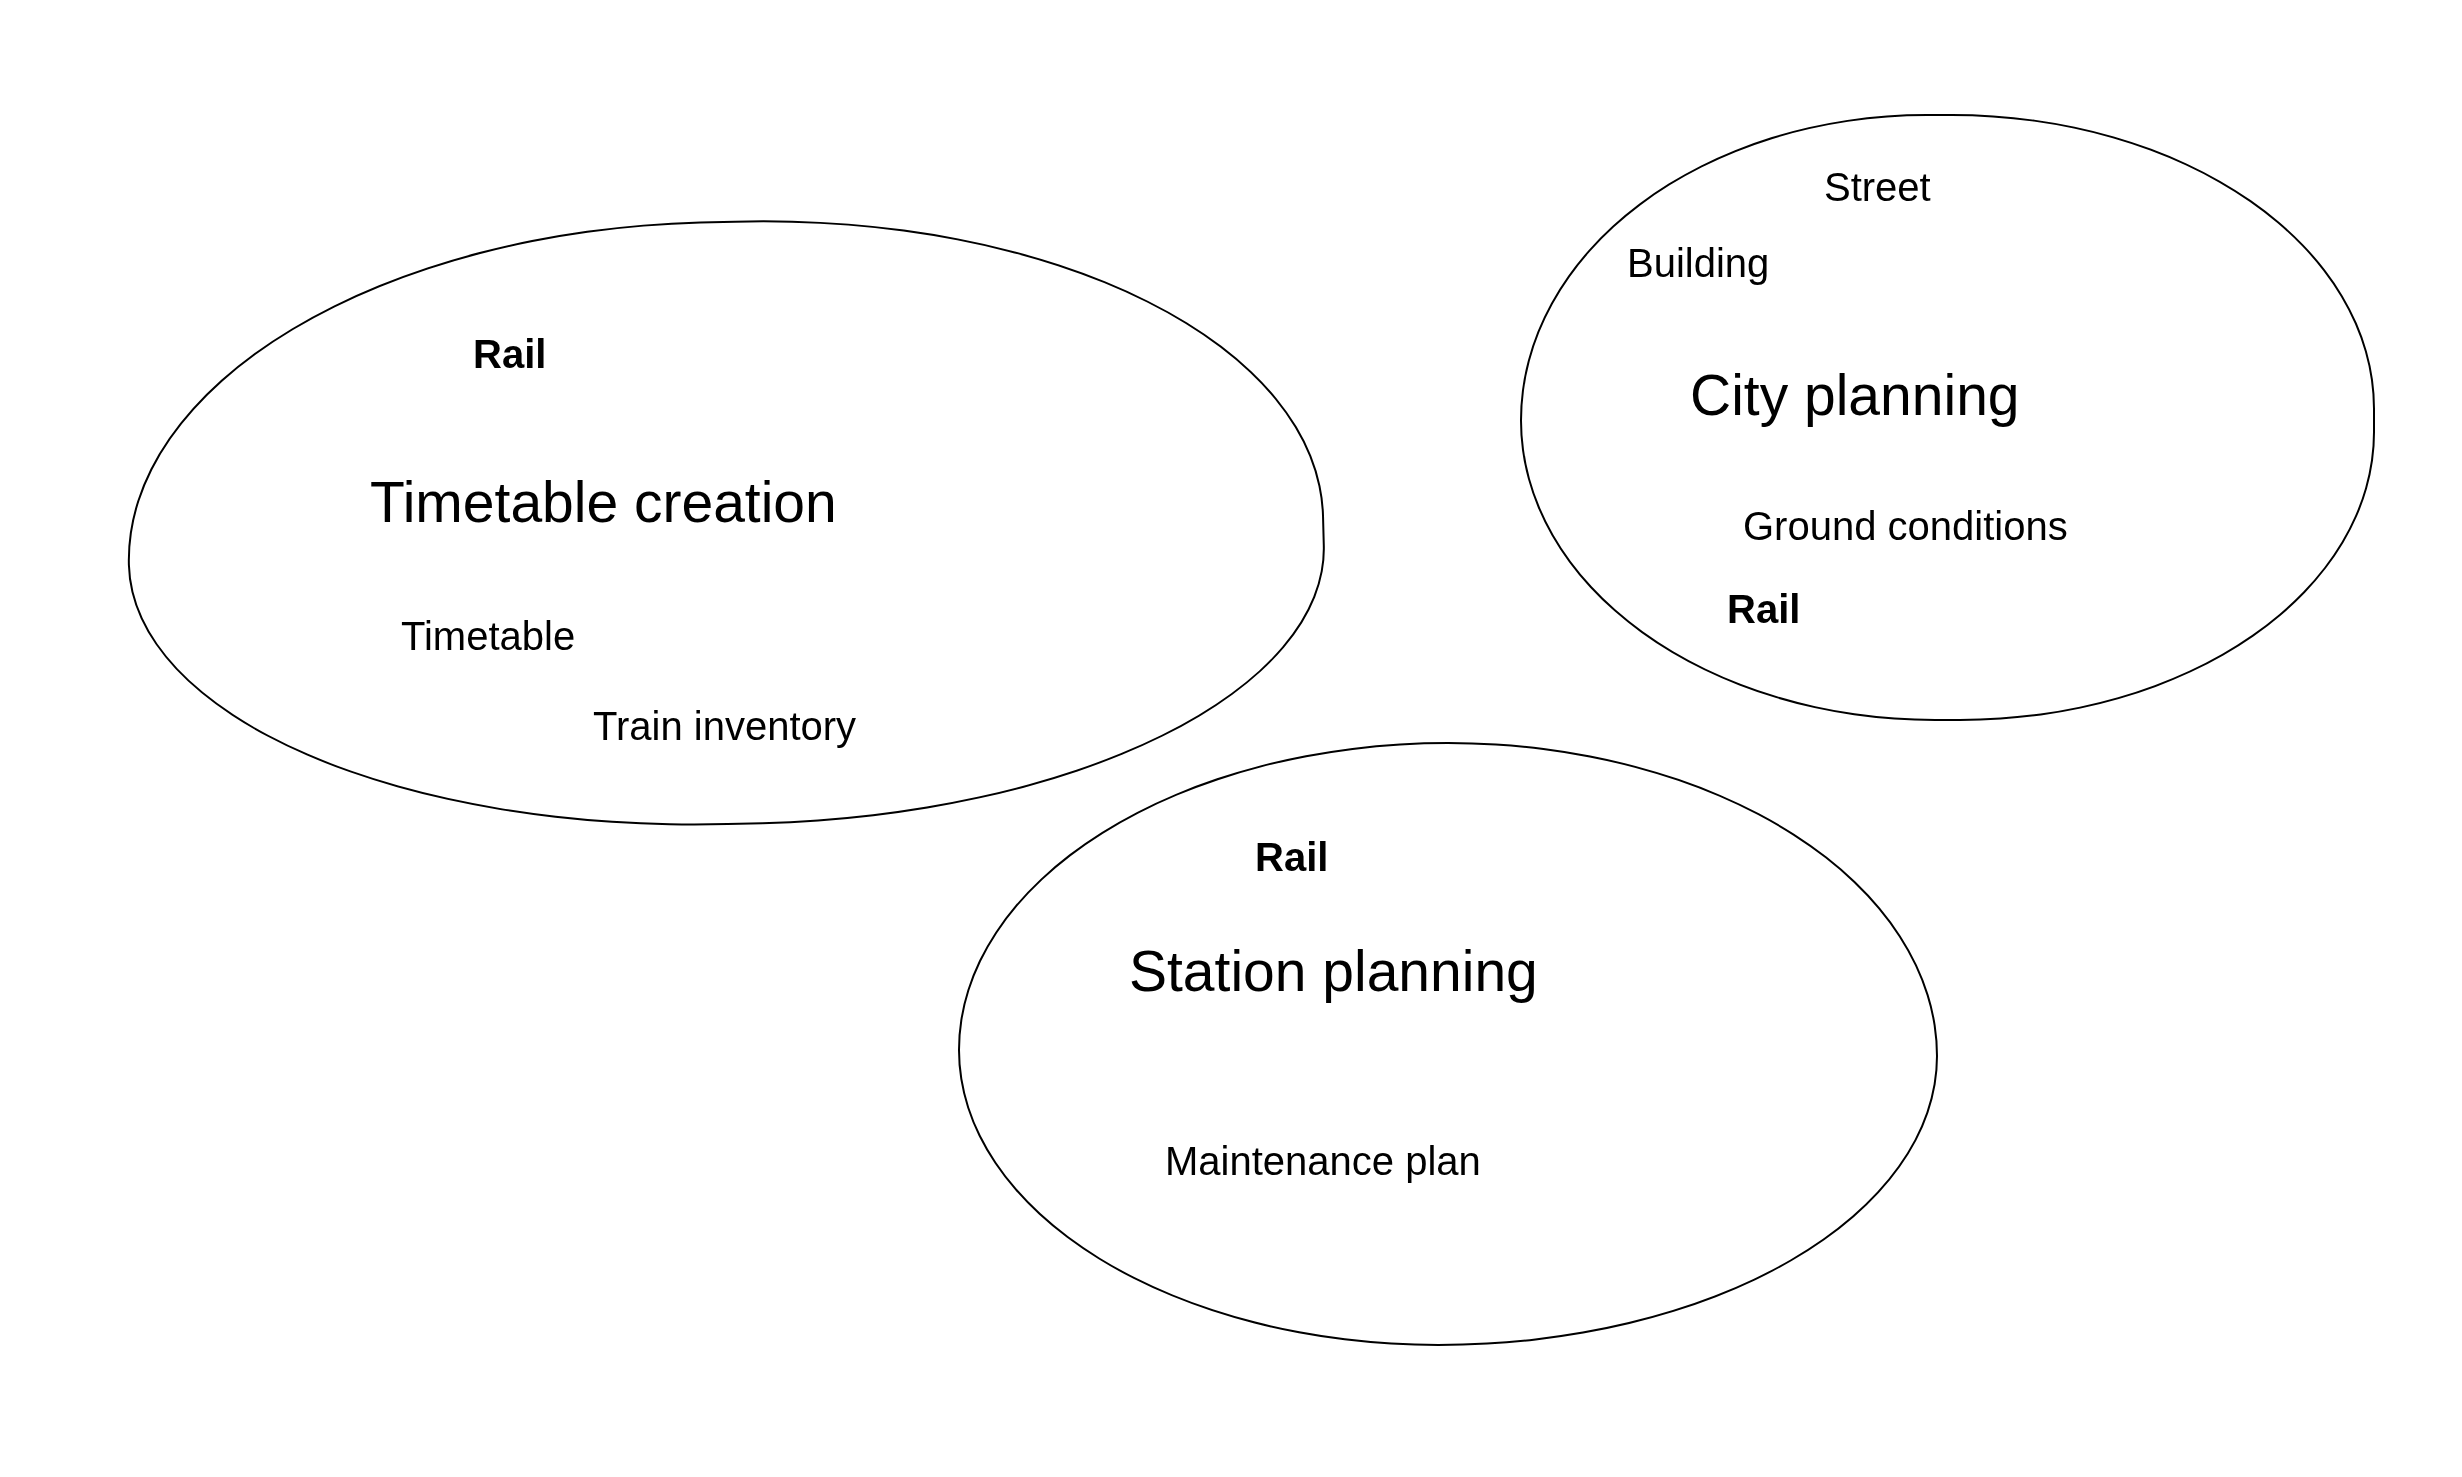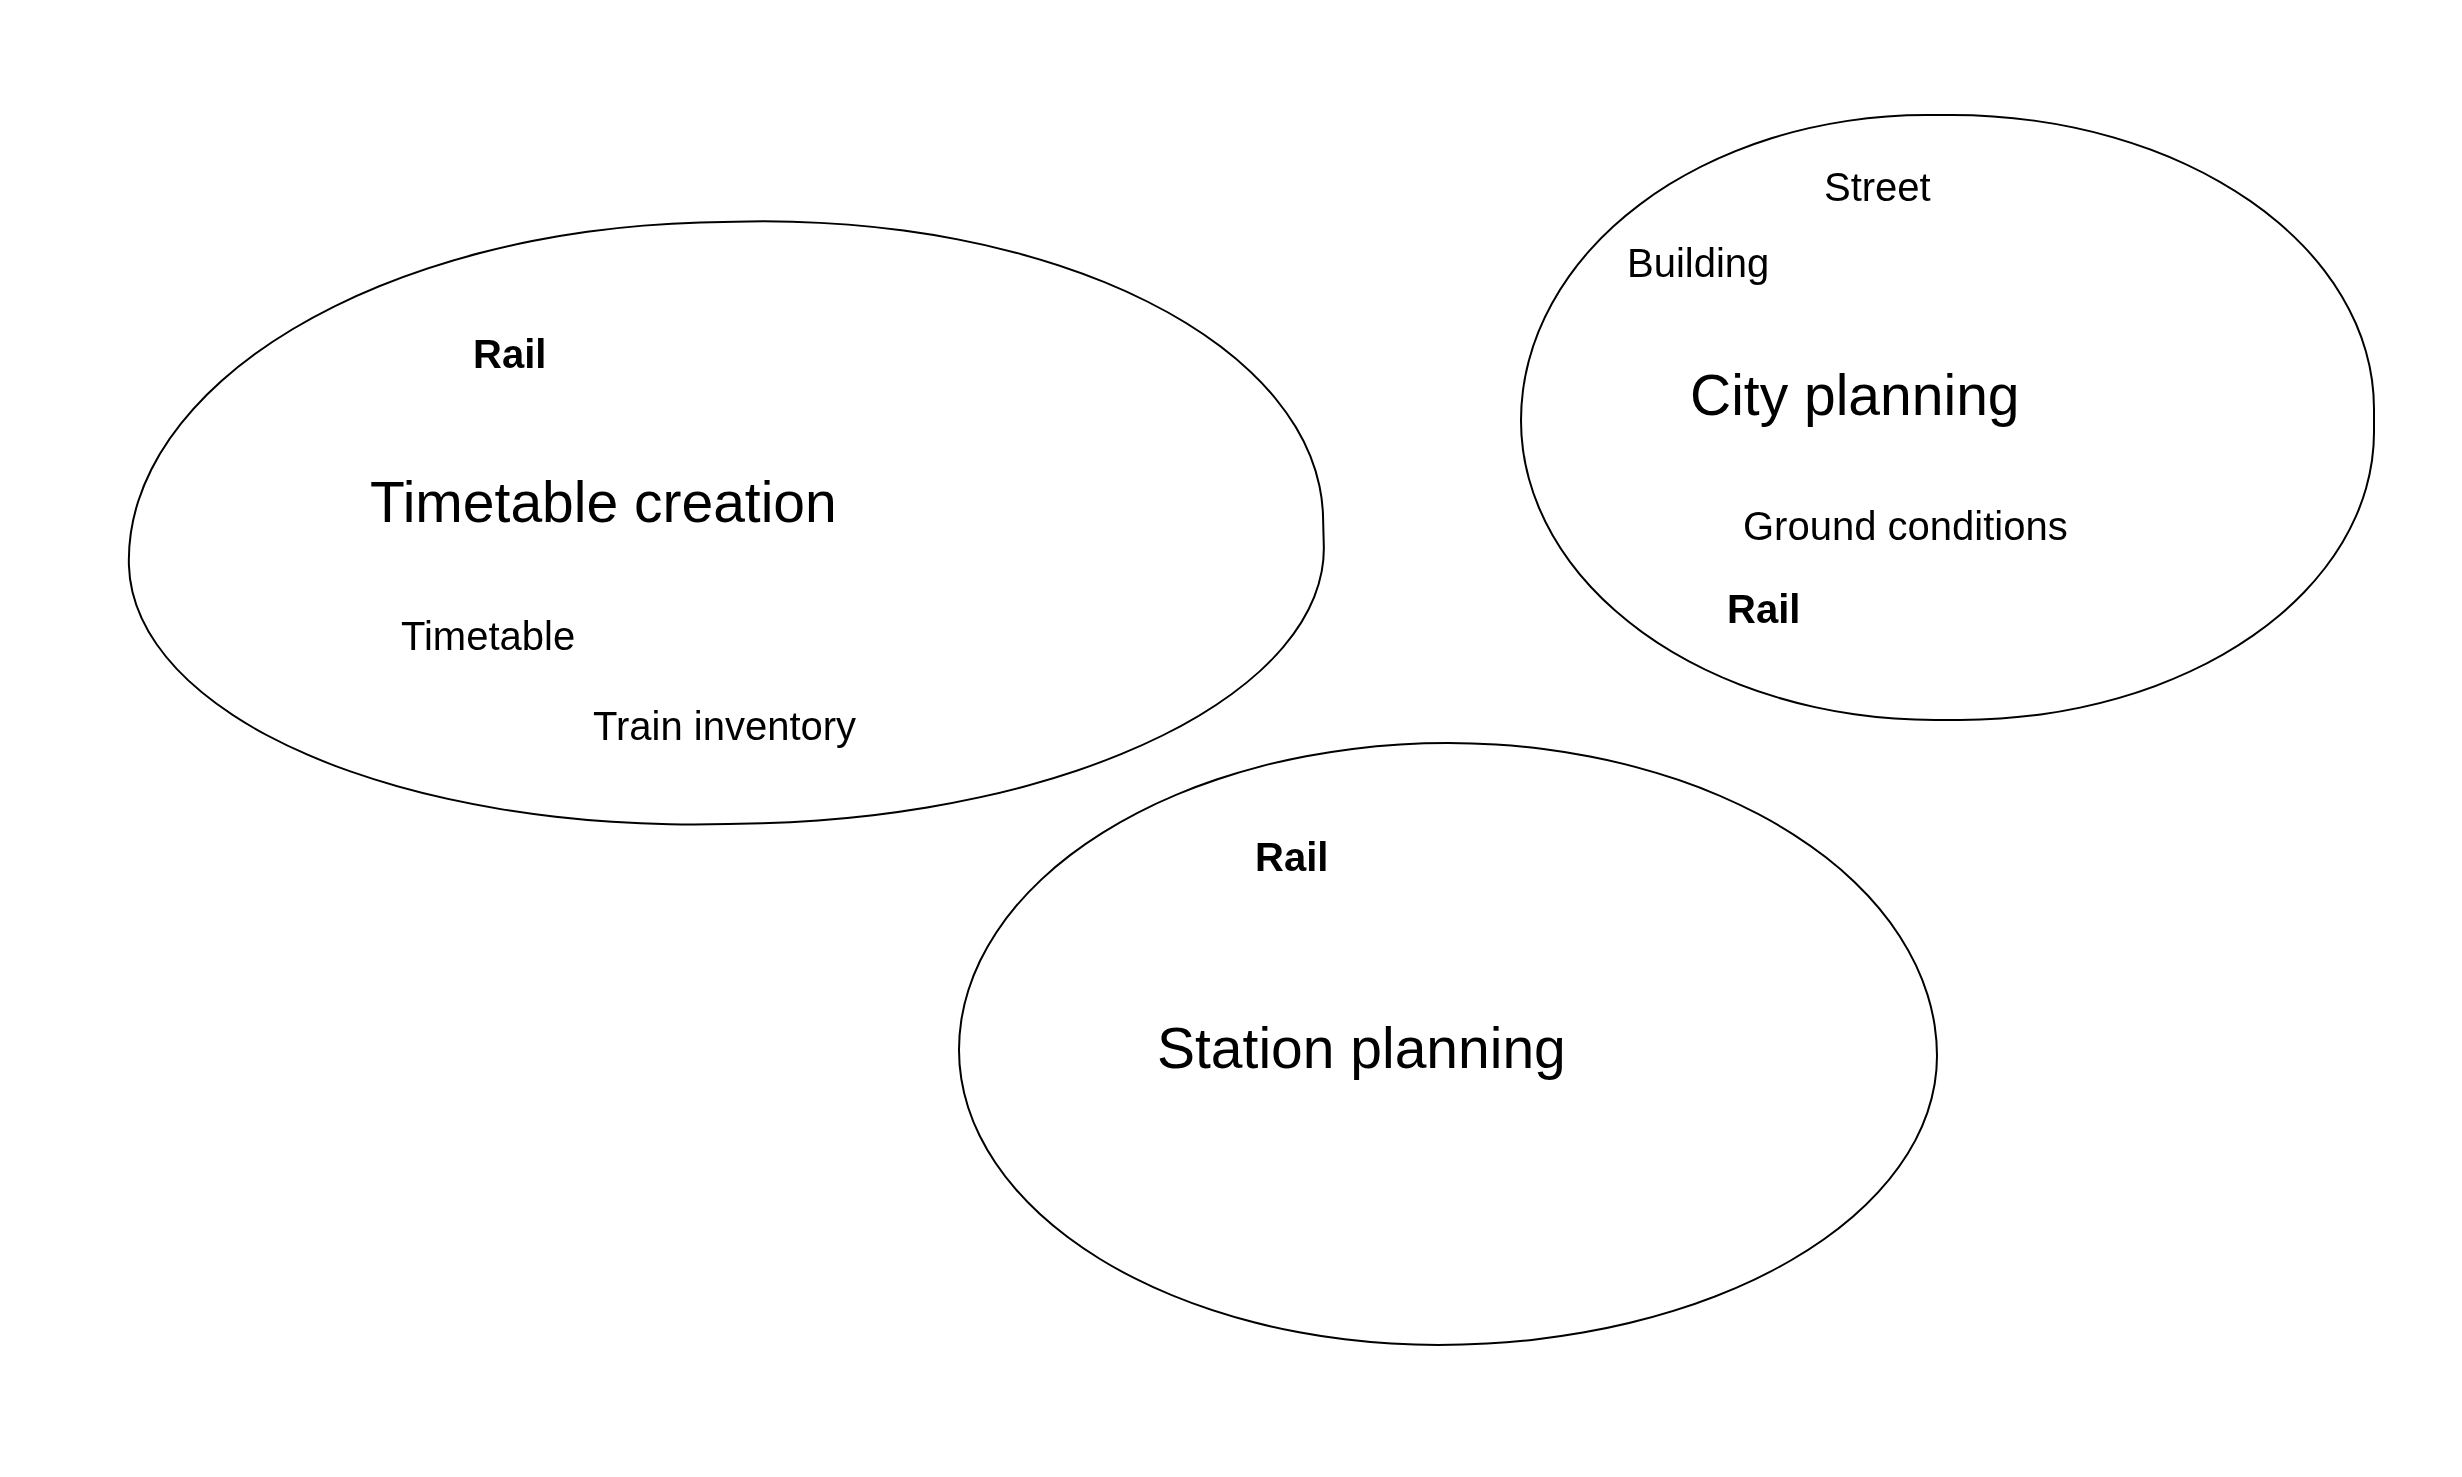--- a/index.html
+++ b/index.html
@@ -64,16 +64,17 @@
 
   <div class="ellipse e2"></div>
   <div class="label" style="left:1824px; top:167px;">Street</div>
   <div class="label" style="left:1627px; top:243px;">Building</div>
   <div class="label title" style="left:1690px; top:367px;">City planning</div>
   <div class="label" style="left:1743px; top:506px;">Ground conditions</div>
   <div class="label bold" style="left:1727px; top:589px;">Rail</div>
 
   <div class="ellipse e3"></div>
   <div class="label bold" style="left:1255px; top:837px;">Rail</div>
-  <div class="label title" style="left:1129px; top:1020px;margin-left:28px;">Station planning</div>
+  <div class="label title" style="left:1129px; top:943px;">Station planning</div>
+  <div class="label" style="left:1165px; top:1141px;">Maintenance plan</div>
 
 </div>
 
 
 </body></html>

